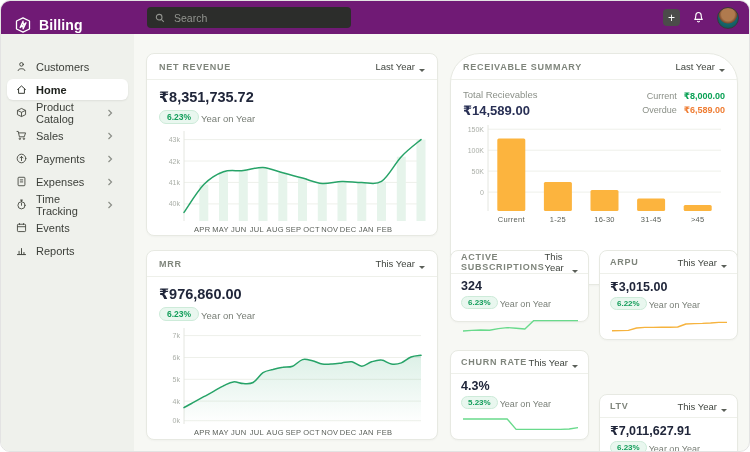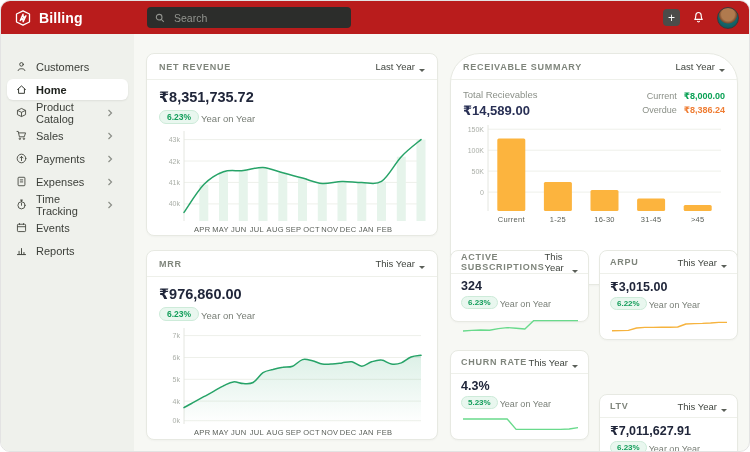--- a/index.html
+++ b/index.html
@@ -1,20 +1,20 @@
 <!DOCTYPE html>
 <html><head>
 <meta charset="utf-8">
 <style>
   html,body{margin:0;padding:0;background:#ffffff;font-family:"Liberation Sans","DejaVu Sans",sans-serif;}
   *{box-sizing:border-box;}
   #app{position:relative;width:750px;height:452px;border-radius:10px;overflow:hidden;border:1px solid #e3e3e3;background:#f7f8f4;}
 
   
-  .topbar{position:absolute;top:0;left:0;right:0;height:33px;background:#b91c1c;display:flex;align-items:center;}
+  .topbar{position:absolute;top:0;left:0;right:0;height:33px;background:#701a75;display:flex;align-items:flex-end;}
   .logo-wrap{display:flex;align-items:center;gap:7px;padding-left:13px;width:133px;}
   .logo-text{color:#fff;font-size:14px;font-weight:700;letter-spacing:.01em;}
   .search{position:absolute;left:146px;top:6px;width:204px;height:21px;background:#2c2d2b;border:none;border-radius:4px;display:flex;align-items:center;gap:6px;padding:0 8px;}
   .search span{color:#92948f;font-size:10.5px;}
   .top-right{position:absolute;right:10px;top:0;height:33px;display:flex;align-items:center;gap:11px;}
   .plus-btn{width:17px;height:17px;border-radius:4px;background:#4b4c4a;color:#fff;display:flex;align-items:center;justify-content:center;font-size:12px;line-height:1;cursor:pointer;}
   .avatar{width:22px;height:22px;border-radius:50%;background:radial-gradient(circle at 50% 32%,#b07a4e 0 38%,#7b4b2e 52%,#15666b 56%,#0f4f55 100%);border:1px solid #3a3a3a;}
 
   
   .sidebar{position:absolute;top:33px;left:0;width:133px;bottom:0;background:#eff1ec;padding-top:22px;}
@@ -275,21 +275,21 @@
         </span>
     </div>
     <div class="card-body">
       <div class="recv-top">
         <div>
           <div class="recv-label">Total Recievables</div>
           <div class="recv-total">₹14,589.00</div>
         </div>
         <div class="recv-side">
           <div><span class="lab">Current</span><span class="recv-current">₹8,000.00</span></div>
-          <div><span class="lab">Overdue</span><span class="recv-overdue">₹8,386.24</span></div>
+          <div><span class="lab">Overdue</span><span class="recv-overdue">₹6,589.00</span></div>
         </div>
       </div>
       <svg class="spark" width="264" height="104">
           <line x1="25" x2="258" y1="9.2" y2="9.2" stroke="#eef0ea" stroke-width="1"></line>
           <text x="21" y="11.7" text-anchor="end" class="tick">150K</text>
           <line x1="25" x2="258" y1="30.2" y2="30.2" stroke="#eef0ea" stroke-width="1"></line>
           <text x="21" y="32.7" text-anchor="end" class="tick">100K</text>
           <line x1="25" x2="258" y1="51.1" y2="51.1" stroke="#eef0ea" stroke-width="1"></line>
           <text x="21" y="53.6" text-anchor="end" class="tick">50K</text>
           <line x1="25" x2="258" y1="72.1" y2="72.1" stroke="#eef0ea" stroke-width="1"></line>

